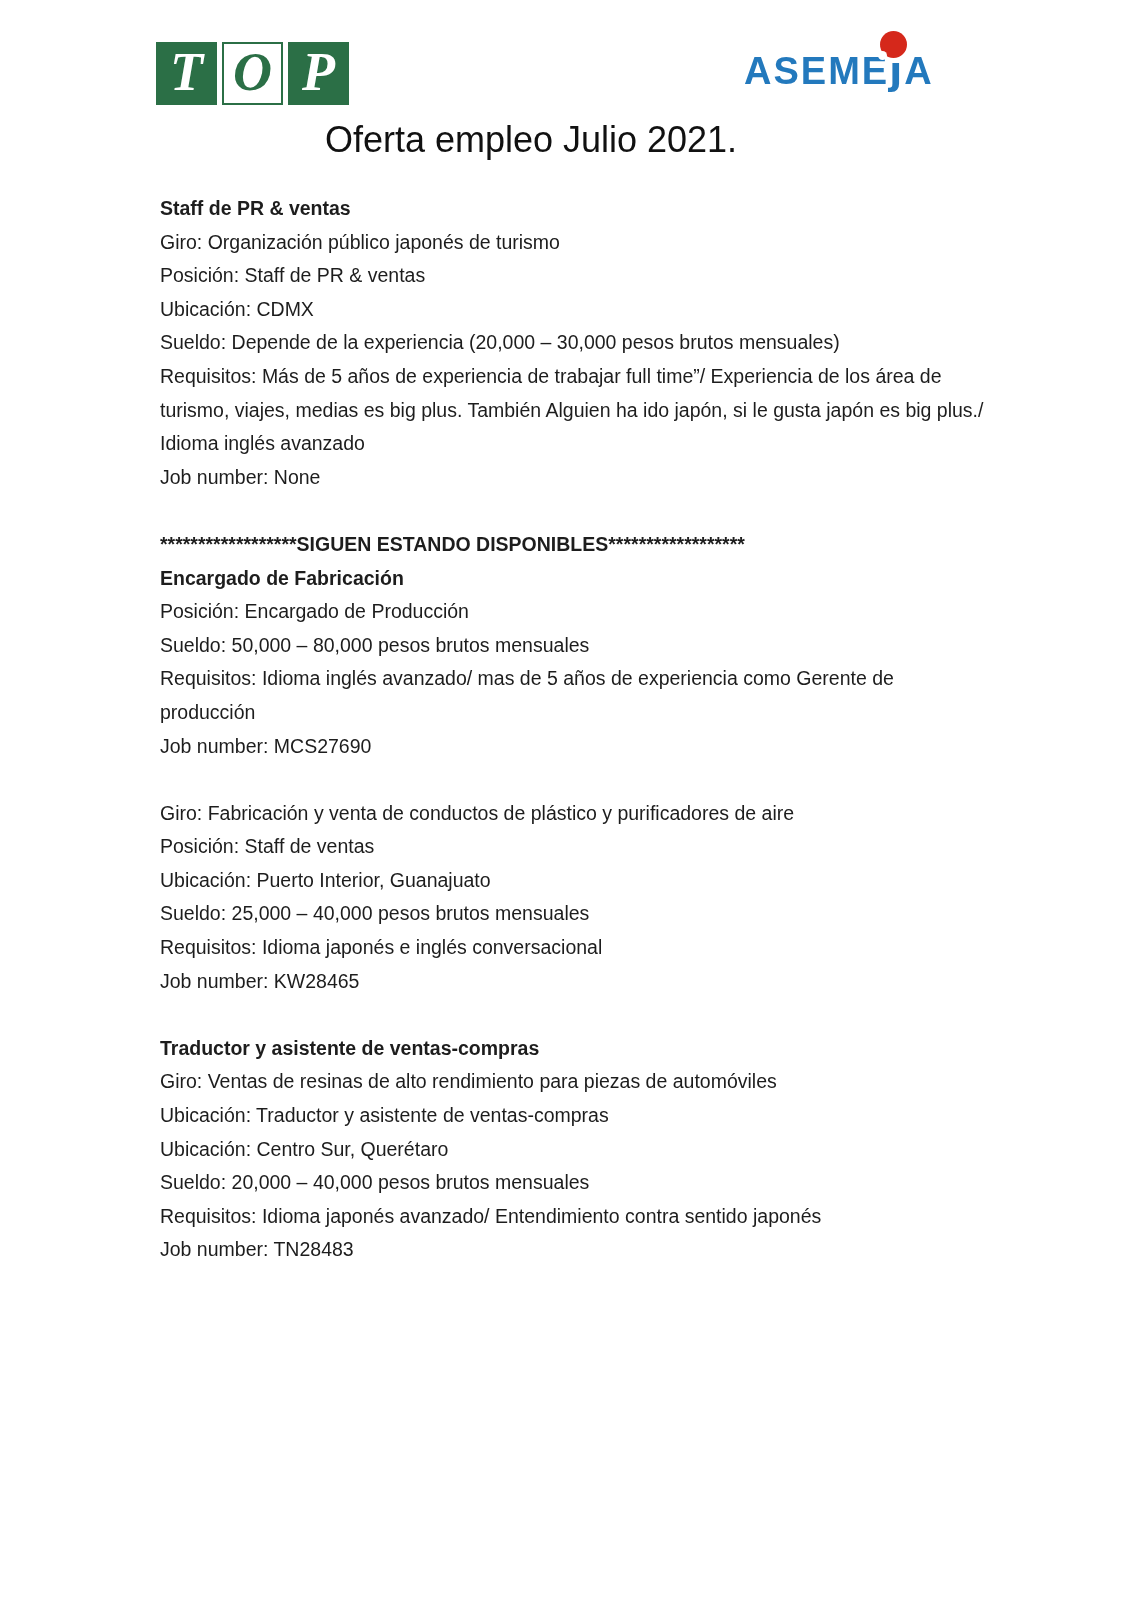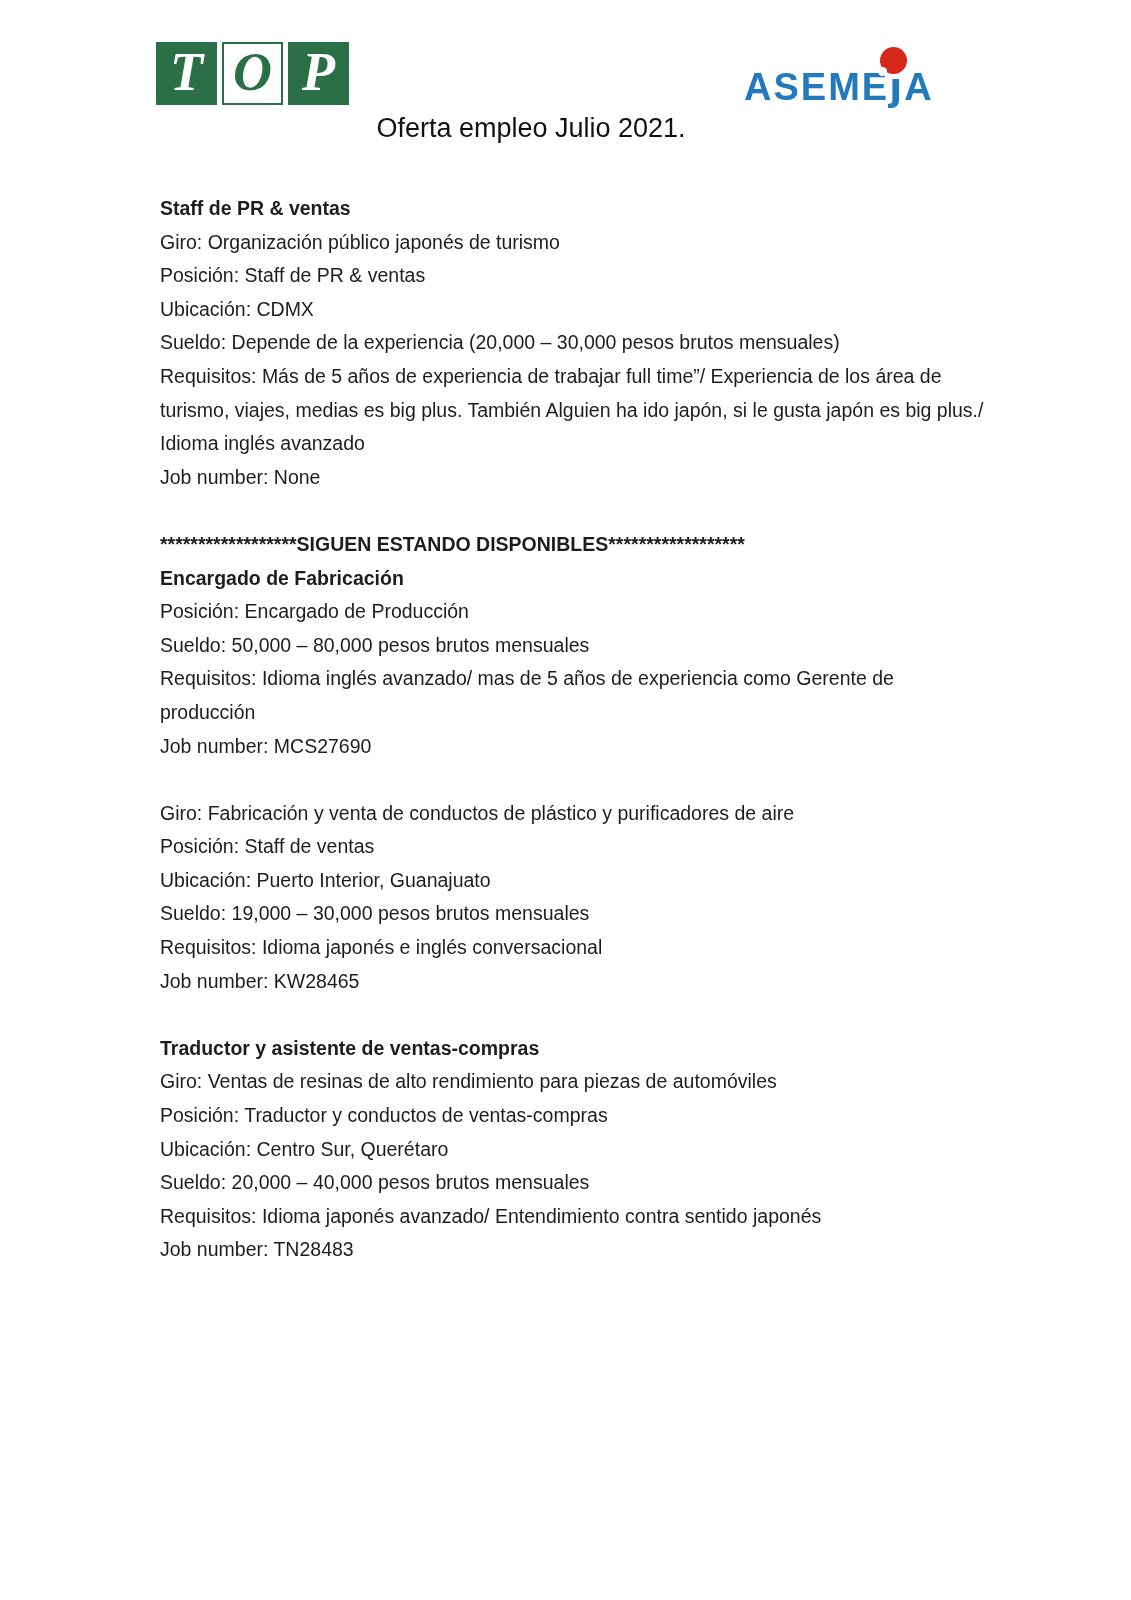--- a/index.html
+++ b/index.html
@@ -49,21 +49,21 @@
     background:#ffffff;
     border:2px solid var(--top-green);
     color:var(--top-green);
   }
   .top-box span{padding-bottom:4px;}
 
   
   .asemeja-logo{
     position:absolute;
     left:744px;
-    top:68px;
+    top:52px;
     font-size:38px;
     font-weight:bold;
     letter-spacing:2px;
     line-height:1;
     color:var(--asemeja-blue);
     white-space:nowrap;
   }
   .as-j{
     position:relative;
     display:inline-block;
@@ -87,26 +87,26 @@
     width:9px;
     height:9px;
     border-radius:50%;
     background:#ffffff;
   }
 
   
   .doc-title{
     position:absolute;
     left:160px;
-    top:108px;
+    top:120px;
     width:812px;
     box-sizing:border-box;
     padding-right:70px;
     margin:0;
-    font-size:27px;
+    font-size:36px;
     font-weight:normal;
     text-align:center;
     line-height:40px;
     color:#111111;
   }
 
   
   .content{
     position:absolute;
     left:160px;
@@ -167,29 +167,29 @@
       <p class="job-line">Posición: Encargado de Producción</p>
       <p class="job-line">Sueldo: 50,000 – 80,000 pesos brutos mensuales</p>
       <p class="job-line">Requisitos: Idioma inglés avanzado/ mas de 5 años de experiencia como Gerente de producción</p>
       <p class="job-line">Job number: MCS27690</p>
     </section>
 
     <section class="job">
       <p class="job-line">Giro: Fabricación y venta de conductos de plástico y purificadores de aire</p>
       <p class="job-line">Posición: Staff de ventas</p>
       <p class="job-line">Ubicación: Puerto Interior, Guanajuato</p>
-      <p class="job-line">Sueldo: 19,000 – 30,000 pesos brutos mensuales</p>
+      <p class="job-line">Sueldo: 25,000 – 40,000 pesos brutos mensuales</p>
       <p class="job-line">Requisitos: Idioma japonés e inglés conversacional</p>
       <p class="job-line">Job number: KW28465</p>
     </section>
 
     <section class="job">
       <p class="job-heading">Traductor y asistente de ventas-compras</p>
       <p class="job-line">Giro: Ventas de resinas de alto rendimiento para piezas de automóviles</p>
-      <p class="job-line">Posición: Traductor y conductos de ventas-compras</p>
+      <p class="job-line">Ubicación: Traductor y asistente de ventas-compras</p>
       <p class="job-line">Ubicación: Centro Sur, Querétaro</p>
       <p class="job-line">Sueldo: 20,000 – 40,000 pesos brutos mensuales</p>
       <p class="job-line">Requisitos: Idioma japonés avanzado/ Entendimiento contra sentido japonés</p>
       <p class="job-line">Job number: TN28483</p>
     </section>
 
   </div>
 </div>
 
 </body></html>

